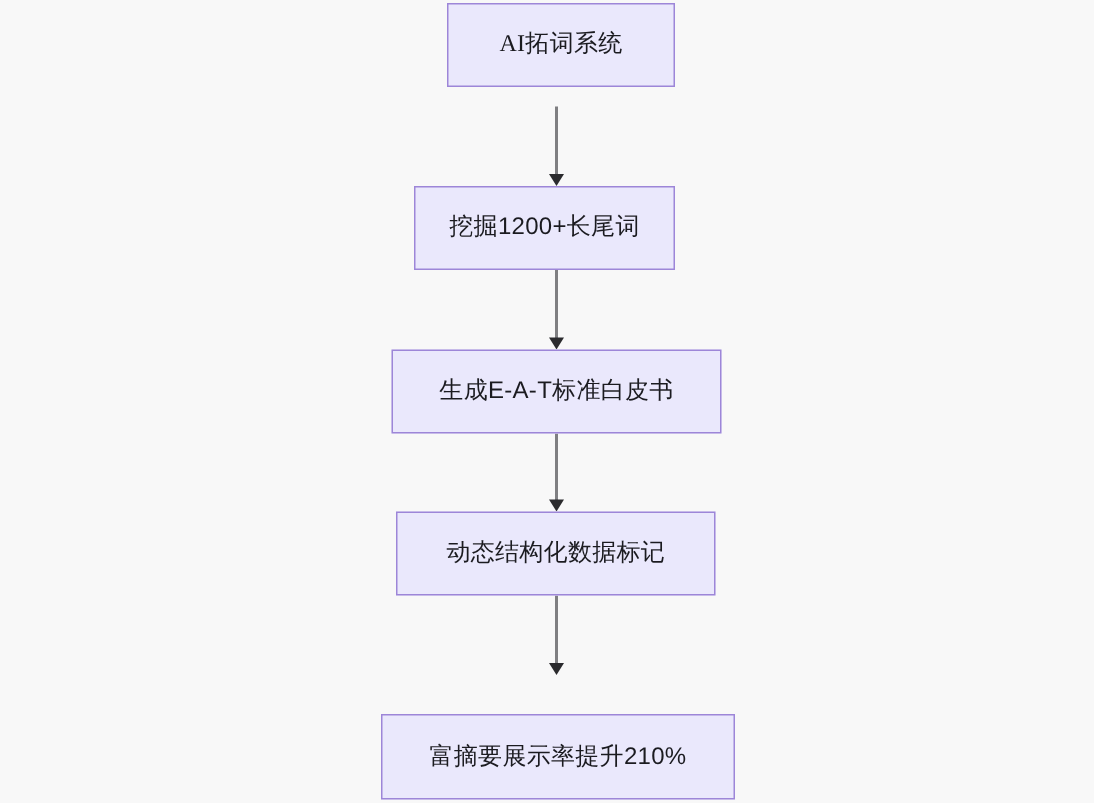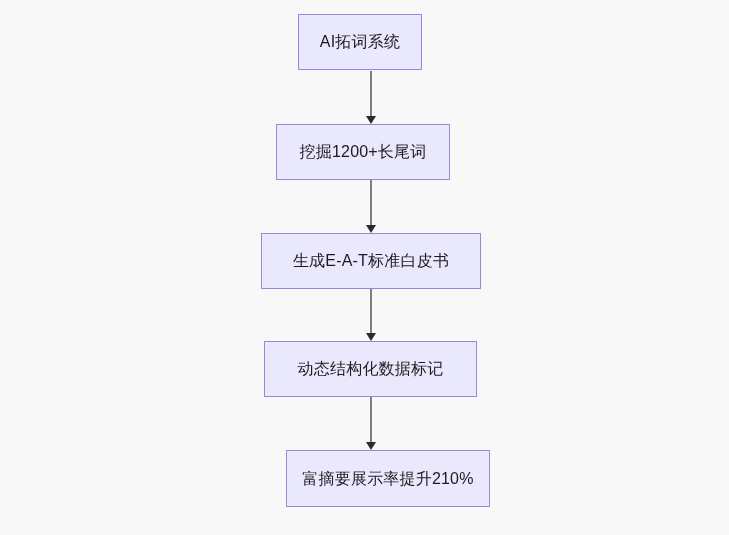--- a/index.html
+++ b/index.html
@@ -72,33 +72,33 @@
   </div>
   <div class="edge" style="left:365px; top:289px; height:52px;">
     <div class="edge-line"></div>
     <div class="edge-head"></div>
   </div>
   <div class="edge" style="left:365px; top:397px; height:53px;">
     <div class="edge-line"></div>
     <div class="edge-head"></div>
   </div>
 
-  <div class="node" style="left:298px; top:14px; width:124px; height:56px;">
+  <div class="node" style="left:298px; top:2px; width:152px; height:56px;font-family:Liberation Serif, serif;">
     <span class="node-label">AI拓词系统</span>
   </div>
 
   <div class="node" style="left:276px; top:124px; width:174px; height:56px;">
     <span class="node-label">挖掘1200+长尾词</span>
   </div>
 
   <div class="node" style="left:264px; top:341px; width:213px; height:56px;">
     <span class="node-label">动态结构化数据标记</span>
   </div>
 
   <div class="node" style="left:261px; top:233px; width:220px; height:56px;">
     <span class="node-label">生成E-A-T标准白皮书</span>
   </div>
 
-  <div class="node" style="left:254px; top:450px; width:204px; height:57px;margin-left:32px;">
+  <div class="node" style="left:254px; top:476px; width:236px; height:57px;">
     <span class="node-label">富摘要展示率提升210%</span>
   </div>
 
 </div>
 
 </body></html>

